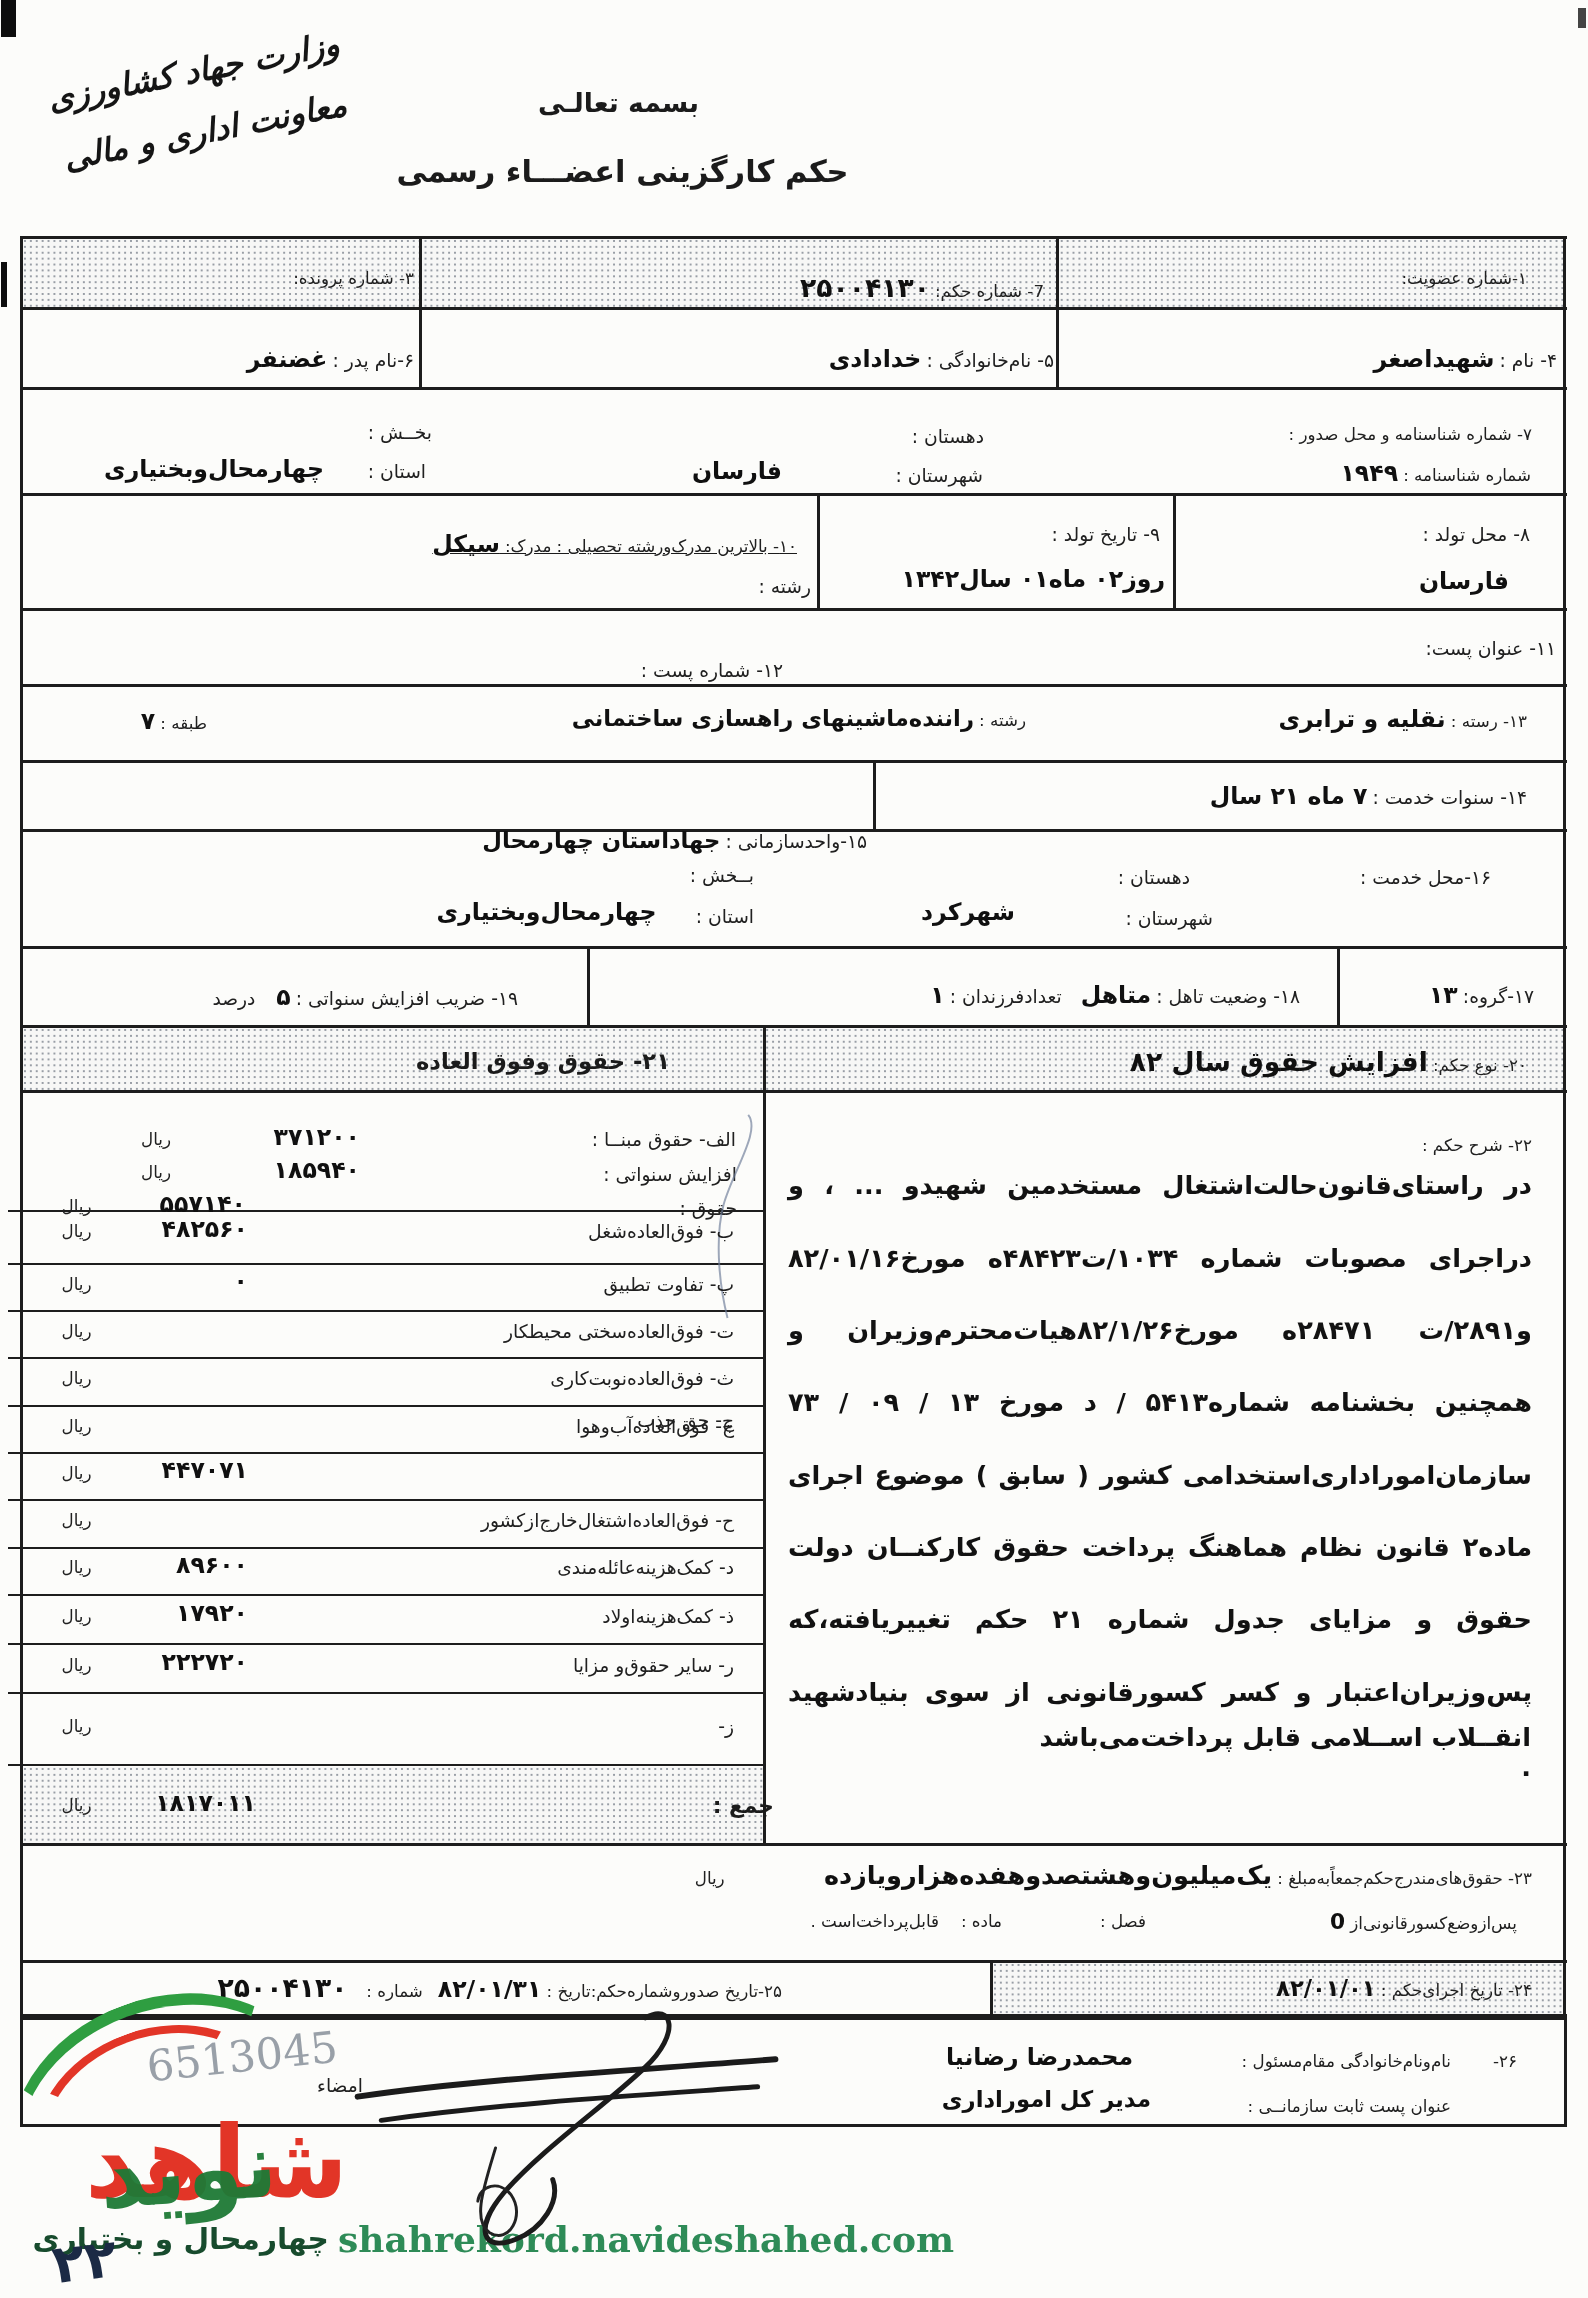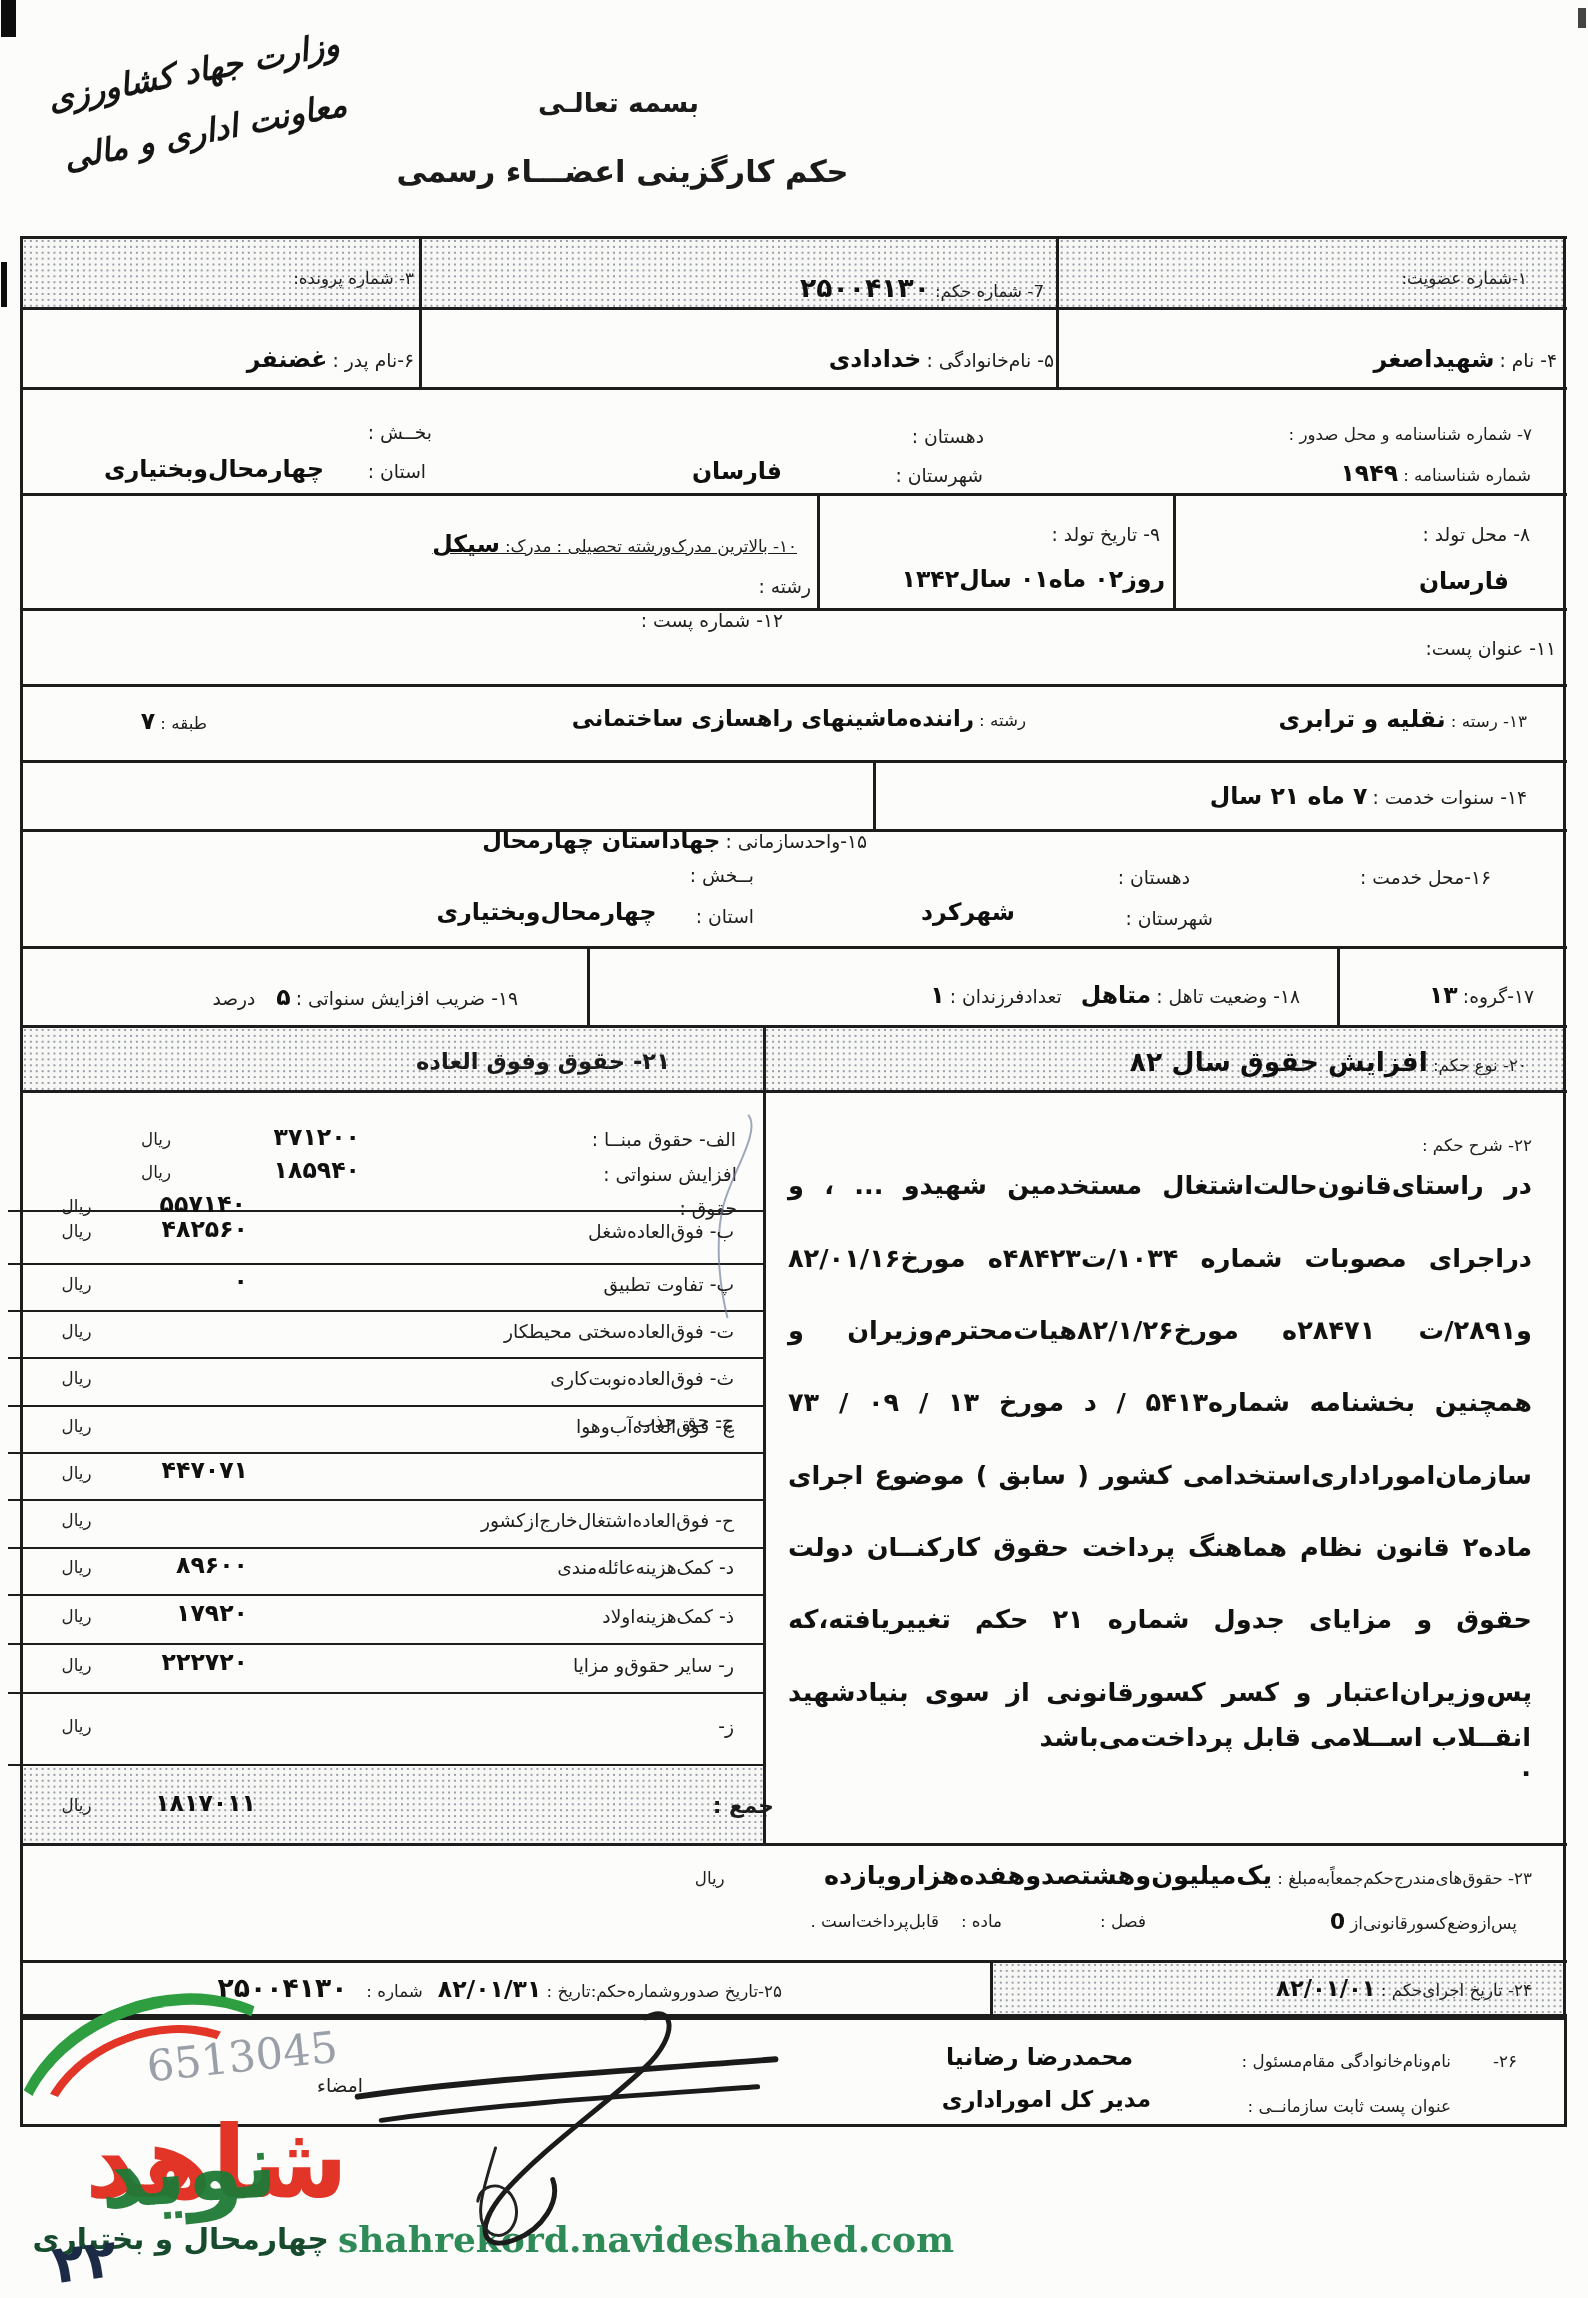--- a/index.html
+++ b/index.html
@@ -120,21 +120,21 @@
 <div class="txt val" style="left:1371px;top:567px;width:138px;">فارسان</div>
 <div class="txt lbl" style="left:1007px;top:524px;width:153px;text-align:right;">۹- تاریخ تولد :</div>
 <div class="txt val" style="left:865px;top:565px;width:300px;text-align:right;">روز۰۲ ماه۰۱ سال۱۳۴۲</div>
 <div class="txt right" style="left:364px;top:530px;width:433px;text-decoration:underline;">
   <span class="lbl sm">۱۰- بالاترین مدرک‌ورشته تحصیلی : مدرک:</span>
   <span class="val">سیکل</span>
 </div>
 <div class="txt lbl" style="left:727px;top:576px;width:84px;">رشته :</div>
 
 <div class="txt lbl right" style="left:1374px;top:638px;width:182px;">۱۱- عنوان پست:</div>
-<div class="txt lbl right" style="left:532px;top:610px;width:251px;">۱۲- شماره پست :</div>
+<div class="txt lbl right" style="left:532px;top:660px;width:251px;">۱۲- شماره پست :</div>
 
 <div class="txt right" style="left:1039px;top:705px;width:488px;">
   <span class="lbl sm">۱۳- رسته :</span>
   <span class="val">نقلیه و ترابری</span>
 </div>
 <div class="txt right" style="left:563px;top:705px;width:463px;">
   <span class="lbl sm">رشته :</span>
   <span class="val" style="font-size:22.7px;">راننده‌ماشینهای راهسازی ساختمانی</span>
 </div>
 <div class="txt right" style="left:94px;top:707px;width:113px;">

